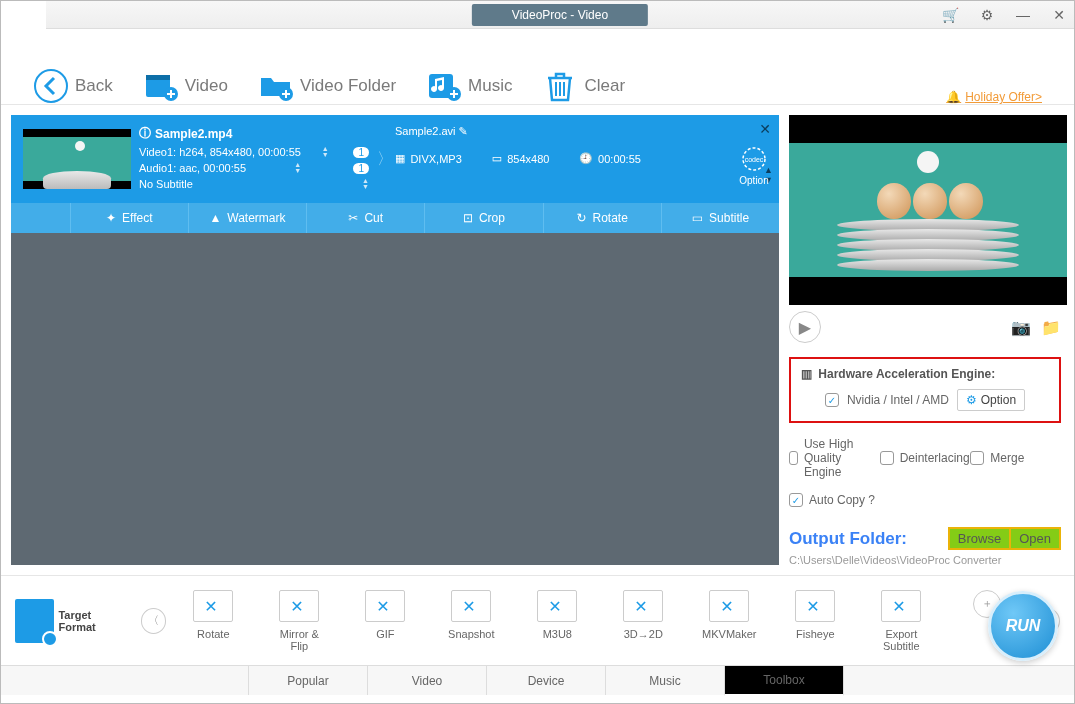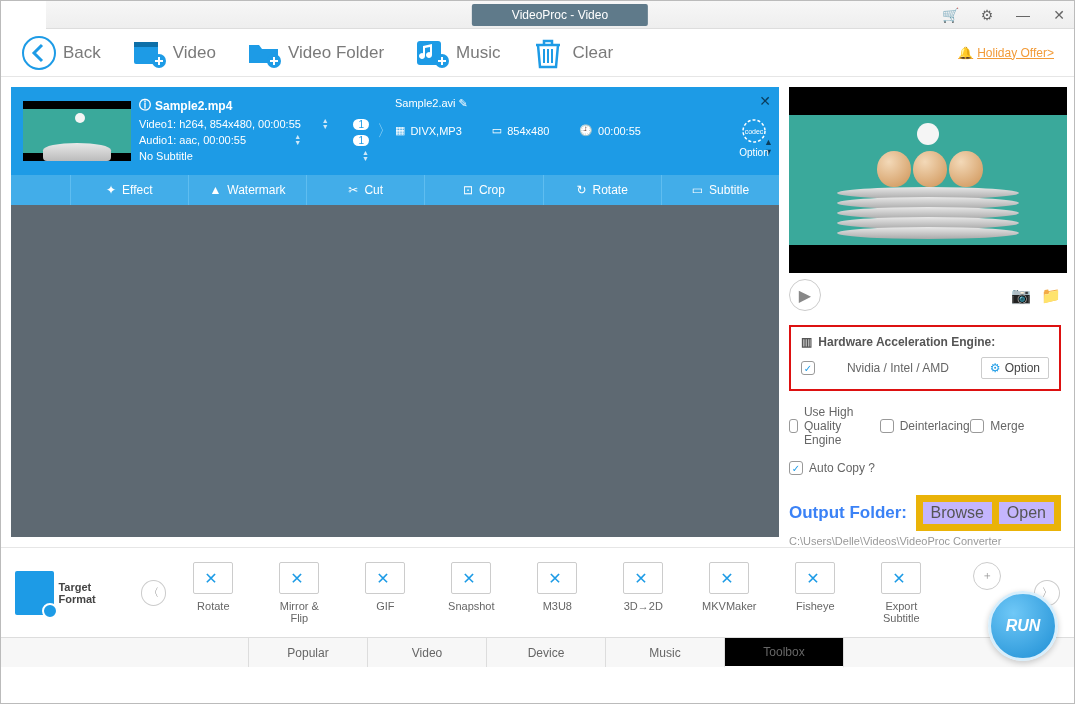--- a/index.html
+++ b/index.html
@@ -5,21 +5,21 @@
 * { box-sizing: border-box; margin: 0; padding: 0; font-family: Arial, sans-serif; }
 body { width: 1075px; height: 704px; background: #fff; border: 1px solid #bbb; overflow: hidden; position: relative; }
 
 
 .titlebar { height: 28px; background: linear-gradient(#f7f7f7,#eee); display: flex; align-items: center; position: relative; border-bottom: 1px solid #ddd; margin-left: 45px; }
 .title-center { position: absolute; left: 50%; transform: translateX(-50%); background: #5f7a8a; color: #fff; padding: 4px 40px; font-size: 12px; border-radius: 2px; }
 .title-right { position: absolute; right: 6px; display: flex; gap: 18px; align-items: center; }
 .win-btn { width: 18px; height: 18px; display: flex; align-items: center; justify-content: center; color: #666; cursor: pointer; font-size: 14px; }
 
 
-.toolbar { height: 48px; display: flex; align-items: center; padding: 0 20px; gap: 30px; border-bottom: 1px solid #e6e6e6; }
+.toolbar { height: 76px; display: flex; align-items: flex-end; padding: 0 32px; gap: 30px; border-bottom: 1px solid #e6e6e6; }
 .tb-btn { display: flex; align-items: center; gap: 6px; cursor: pointer; }
 .tb-icon { width: 36px; height: 36px; display: flex; align-items: center; justify-content: center; }
 .tb-label { color: #7a7a7a; font-size: 17px; }
 .holiday { margin-left: auto; display: flex; align-items: center; gap: 4px; color: #f29b38; font-size: 12px; text-decoration: underline; cursor: pointer; }
 .bell { color: #f29b38; }
 
 
 .body-row { display: flex; height: 470px; }
 .left-panel { width: 768px; background: #5e6972; position: relative; margin: 10px 0 10px 10px; }
 .right-panel { width: 290px; padding: 10px 8px 0 10px; display: flex; flex-direction: column; }
@@ -58,34 +58,34 @@
 .pv-eggrow { position: absolute; top: -20px; left: 40px; display: flex; gap: 2px; }
 .pv-eggrow span { width: 34px; height: 36px; background: radial-gradient(circle at 35% 30%, #f3d9b8, #ce9254); border-radius: 50% 50% 48% 48%; }
 
 .preview-controls { display: flex; align-items: center; margin-top: 6px; }
 .play-btn { width: 32px; height: 32px; border: 1px solid #ccc; border-radius: 50%; display: flex; align-items: center; justify-content: center; cursor: pointer; color: #888; }
 .pc-right { margin-left: auto; display: flex; gap: 10px; color: #999; }
 
 
 .hw-box { border: 2px solid #d11; margin-top: 14px; padding: 8px 10px 10px; }
 .hw-title { font-size: 12px; font-weight: bold; color: #555; display: flex; align-items: center; gap: 6px; }
-.hw-row { display: flex; align-items: center; justify-content: space-between; gap: 8px; margin-top: 8px; }
+.hw-row { display: flex; align-items: center; justify-content: center; gap: 8px; margin-top: 8px; }
 .chk { width: 14px; height: 14px; border: 1px solid #999; border-radius: 3px; display: inline-flex; align-items: center; justify-content: center; font-size: 10px; color: #1d9be6; }
 .chk.checked::after { content: "✓"; }
 .hw-label { font-size: 12px; color: #666; }
 .opt-btn { border: 1px solid #ccc; padding: 3px 8px; font-size: 12px; display: flex; align-items: center; gap: 4px; color: #444; cursor: pointer; background: #fff; border-radius: 2px; }
 
 .options-grid { margin-top: 14px; display: grid; grid-template-columns: 1fr 1fr 1fr; row-gap: 14px; font-size: 12px; color: #666; }
 .opt-cell { display: flex; align-items: center; gap: 6px; }
 
 .outfolder { margin-top: 20px; }
 .out-row { display: flex; align-items: center; }
 .out-label { font-size: 17px; font-weight: bold; color: #3b82f6; }
 .out-btns { margin-left: auto; display: flex; }
-.mini-btn { border: 7px solid #eab308; padding: 2px 8px; font-size: 16px; color: #555; cursor: pointer; background: #c4b5fd; }
+.mini-btn { border: 2px solid #eab308; padding: 2px 8px; font-size: 13px; color: #555; cursor: pointer; background: #84cc16; }
 .out-path { font-size: 11px; color: #999; margin-top: 4px; }
 
 
 .format-strip { height: 90px; border-top: 1px solid #e6e6e6; display: flex; align-items: center; padding: 0 14px; gap: 10px; position: relative; }
 .target-fmt { display: flex; align-items: center; font-size: 11px; font-weight: bold; color: #444; gap: 4px; }
 .fmt-icon { width: 40px; height: 44px; background: #1d9be6; border-radius: 2px; position: relative; }
 .fmt-gear { position: absolute; right: -4px; bottom: -4px; width: 16px; height: 16px; background: #1d9be6; border: 2px solid #fff; border-radius: 50%; }
 .nav-circ { width: 26px; height: 26px; border: 1px solid #ccc; border-radius: 50%; display: flex; align-items: center; justify-content: center; color: #888; cursor: pointer; font-size: 11px; }
 .fmt-items { display: flex; flex: 1; gap: 28px; padding: 0 8px; }
 .fmt-item { display: flex; flex-direction: column; align-items: center; gap: 6px; font-size: 11px; color: #666; cursor: pointer; width: 58px; text-align: center; }

